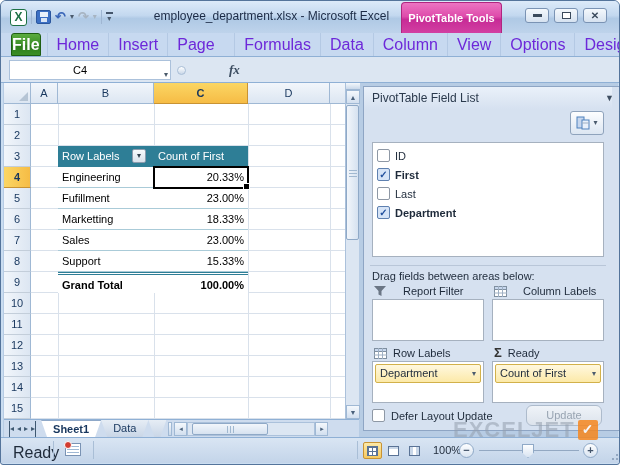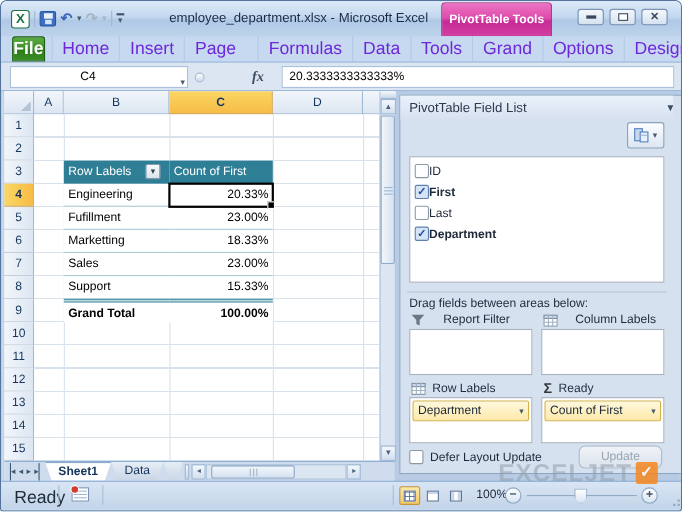--- a/index.html
+++ b/index.html
@@ -114,21 +114,21 @@
   .grip-v{position:absolute;left:50%;top:2px;height:7px;border-left:1px solid #A0B8D0;box-shadow:3px 0 #A0B8D0,-3px 0 #A0B8D0;}
   
   .pane{left:362px;top:85px;width:280px;height:345px;background:#D6E1F0;border:1px solid #8EA5C4;font-size:11px;color:#1E2A3A;}
   .pane-title{left:0;top:0;width:248px;height:22px;background:linear-gradient(#EAF1FA,#D6E1F0);
     line-height:22px;padding-left:8px;font-size:12px;color:#2B3A4D;}
   .pt-ic{position:absolute;top:6px;font-size:9px;color:#3E4E61;}
   .choose{left:8px;top:34px;width:170px;}
   .stackbtn{left:206px;top:24px;width:34px;height:24px;background:linear-gradient(#FDFEFF,#DCE6F2);
     border:1px solid #8FA3BC;border-radius:3px;display:flex;align-items:center;justify-content:center;gap:3px;}
   .fieldbox{left:8px;top:55px;width:232px;height:115px;background:#fff;border:1px solid #A6B1BF;padding:3px 4px;}
-  .frow{display:flex;align-items:center;height:19px;}
+  .frow{display:flex;align-items:center;gap:5px;height:19px;}
   .cb{width:13px;height:13px;background:#fff;border:1px solid #8E98A5;border-radius:2px;
      text-align:center;line-height:12px;font-size:10px;color:#1F4E9C;font-weight:bold;}
   .cb.on{background:#D6E4F7;border-color:#5E80B0;}
   .frow .bold{font-weight:bold;}
   .pane-div{left:6px;top:178px;width:236px;border-top:1px solid #B9C6D8;}
   .draglbl{left:8px;top:183px;}
   .arealbl{top:198px;display:flex;align-items:center;gap:16px;}
   .dropbox{top:212px;width:112px;height:42px;background:#fff;border:1px solid #A6B1BF;}
   .arealbl2{top:260px;display:flex;align-items:center;gap:6px;}
   .dropbox2{top:274px;width:112px;height:42px;background:#fff;border:1px solid #A6B1BF;padding:2px;}
@@ -202,41 +202,40 @@
       </div>
   </div>
 
   <div class="abs tabrow">
     <div class="ftab">File</div>
     <div class="rtab">Home</div>
     <div class="rtab">Insert</div>
     <div class="rtab">Page Layout</div>
     <div class="rtab">Formulas</div>
     <div class="rtab">Data</div>
-    <div class="rtab">Tools</div>
-    <div class="rtab">Grand</div>
+    <div class="rtab">Column</div>
+    <div class="rtab">View</div>
     <div class="rtab">Options</div>
     <div class="rtab" style="border-right:none">Design</div>
     <div class="tab-icons">
       <span class="chev">˄</span>
       <span class="help">?</span>
       <span class="gmin"></span>
       <span class="grest"></span>
       <span class="gclose">✕</span>
     </div>
   </div>
 
   <div class="abs fbar">
     <div class="abs namebox">
       <span class="abs nb-val">C4</span>
       <span class="nb-dd">▾</span>
     </div>
     <div class="abs fdot"></div>
     <span class="abs fx">fx</span>
-    <div class="abs fval">20.3333333333333%</div>
   </div>
 
   <div class="abs wsbg"></div>
 
   <div class="abs ws">
     <div class="abs colhdrs">
       <div class="corner"></div>
       <div class="ch" style="width:27px">A</div>
       <div class="ch" style="width:96px">B</div>
       <div class="ch sel" style="width:94px">C</div>

